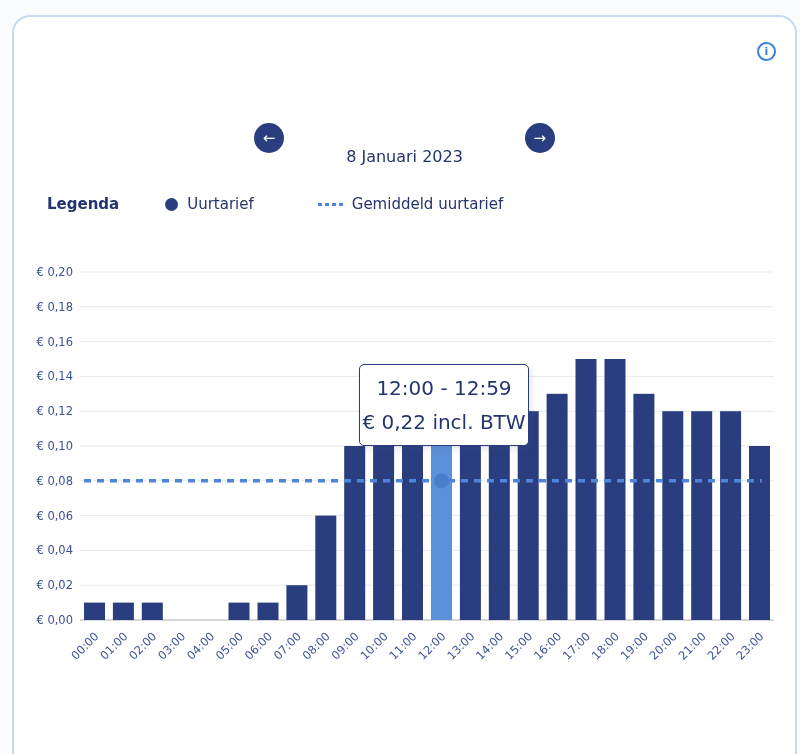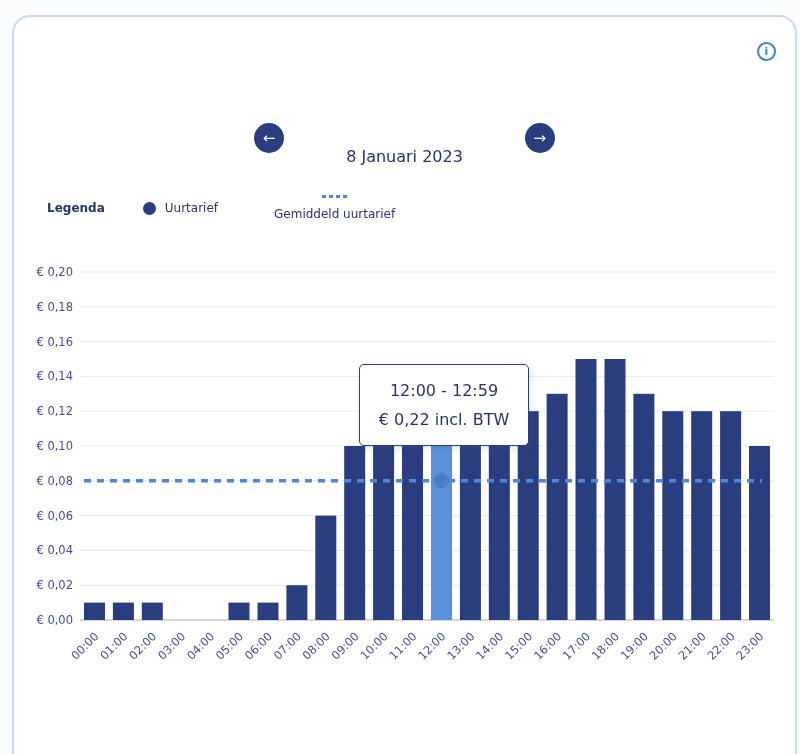--- a/index.html
+++ b/index.html
@@ -13,34 +13,34 @@
     color:var(--accent,#3b82d8); font-size:11px; font-weight:bold; font-style:normal;
     display:flex; align-items:center; justify-content:center; cursor:pointer; }
   .date-nav { position:absolute; top:93px; left:0; width:100%;
     display:flex; justify-content:center; align-items:center; gap:62px; }
   .nav-btn { width:30px; height:30px; border:none; border-radius:50%;
     background:var(--bar,#2a3d7e); color:#ffffff; font-size:15px; line-height:1;
     display:flex; align-items:center; justify-content:center; cursor:pointer;
     font-family:inherit; }
   .date-label { font-size:16px; color:var(--text,#24356e); min-width:112px; text-align:center;margin-top:37px; }
   .legend { position:absolute; top:178px; left:33px; display:flex; align-items:center;
-    font-size:12px; color:var(--text,#24356e); }
+    font-size:15px; color:var(--text,#24356e);gap:8px; }
   .legend-title { font-weight:bold; margin-right:38px; }
   .legend-item { display:flex; align-items:center; gap:9px; }
-  .legend-item + .legend-item { margin-left:56px;flex-direction:column; }
+  .legend-item + .legend-item { margin-left:56px; }
   .legend-dot { width:13px; height:13px; border-radius:50%; background:var(--bar,#2a3d7e); }
   .legend-dash { width:25px; height:3px;
     background:repeating-linear-gradient(90deg, var(--average-line,#4d86d8) 0 4px, transparent 4px 7px); }
   .chart { position:absolute; left:8px; top:233px; }
   .chart text { font-family:"DejaVu Sans","Liberation Sans",sans-serif; font-size:11.5px; }
   .tooltip { position:absolute; left:345px; top:347px; width:170px; height:82px;
     background:#ffffff; border:1.5px solid var(--bar,#2a3d7e); border-radius:5px;
     box-shadow:2px 3px 6px rgba(70,85,140,0.15); z-index:5;
     display:flex; flex-direction:column; align-items:center; justify-content:center; gap:10px;
-    font-size:16px; color:var(--text,#24356e); }
+    font-size:20px; color:var(--text,#24356e); }
 </style>
 </head>
 <body>
 
 <div class="card">
 
   <div class="info-btn">i</div>
 
   <div class="date-nav">
     <button class="nav-btn">

